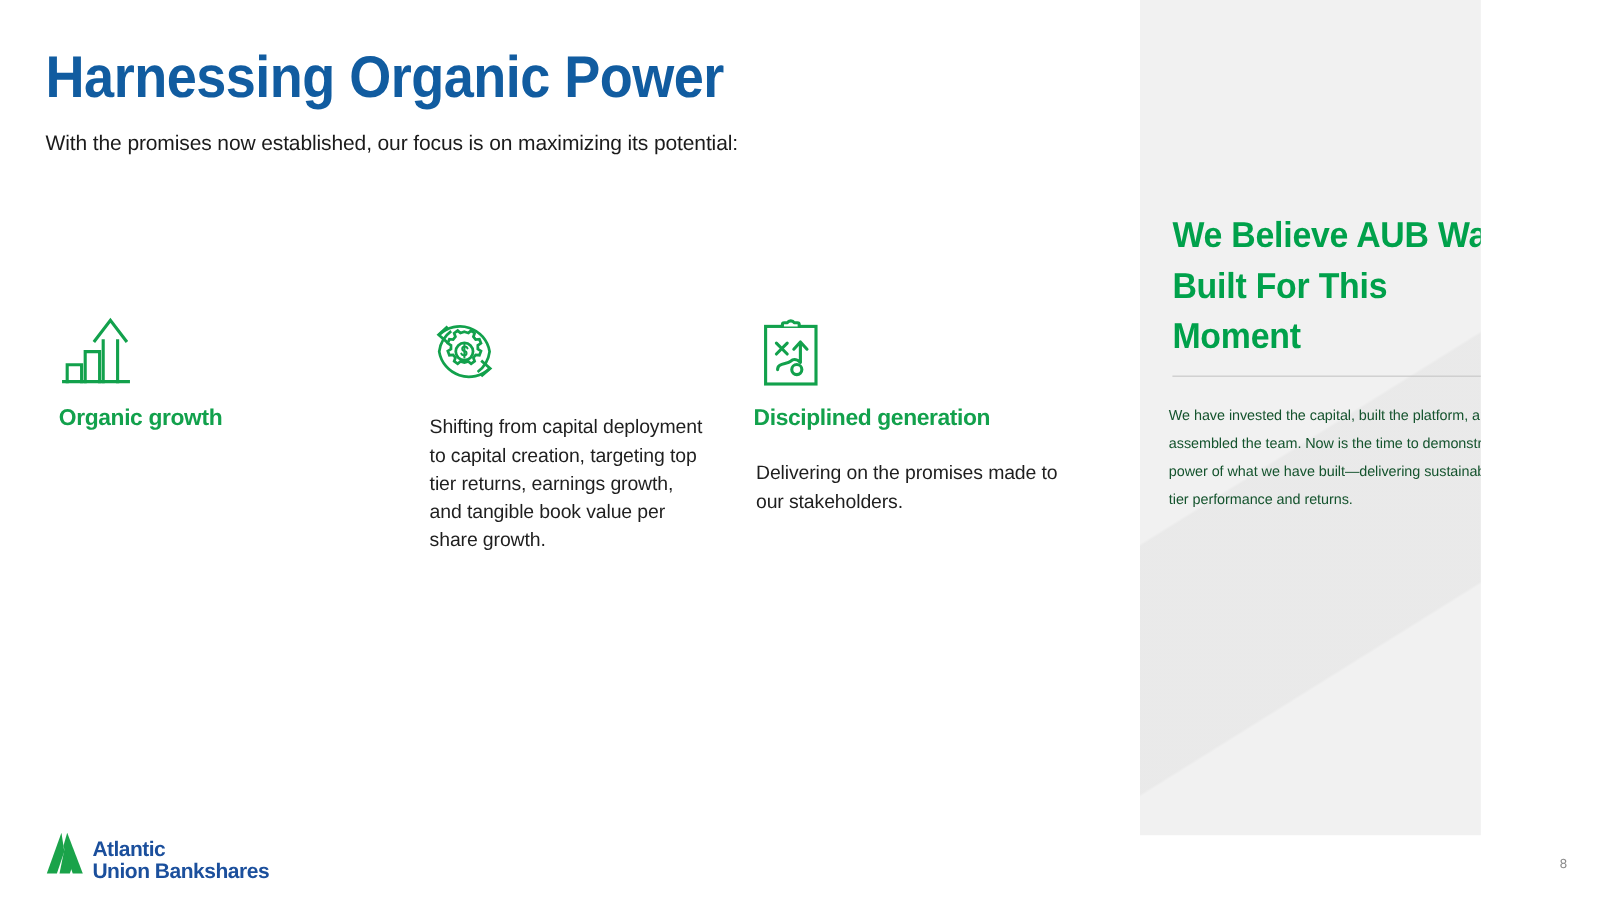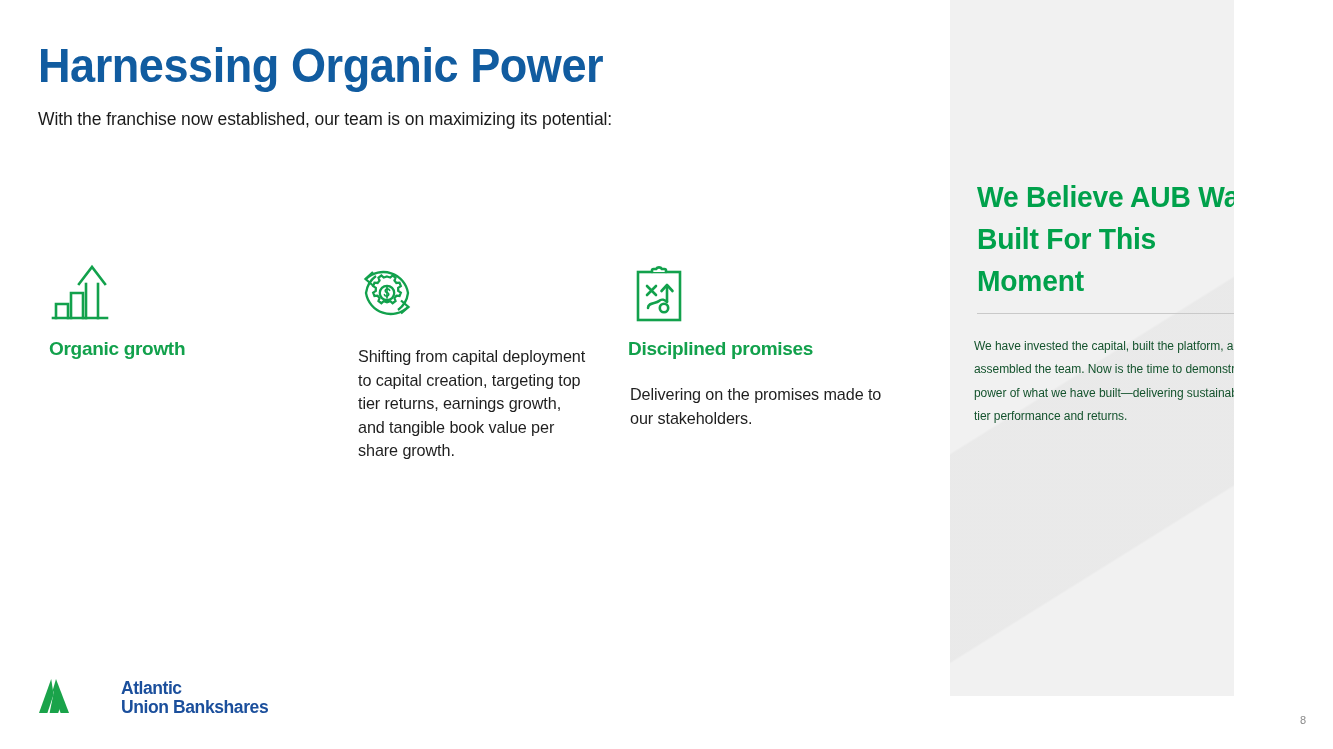--- a/index.html
+++ b/index.html
@@ -145,24 +145,23 @@
     font-size: 12px;
     line-height: 23.4px;
     color: #14532d;
     letter-spacing: -0.05px;
   }
 
   
   .logo {
     position: absolute;
     left: 38px;
-    top: 676px;
+    top: 691px;
     display: flex;
-    align-items: center;
-    gap: 44px;
+    align-items: flex-end;
   }
   .logo-mark { display: block; }
   .logo-text {
     margin-left: 7px;
     font-family: "Liberation Sans", sans-serif;
     font-weight: bold;
     font-size: 17.5px;
     line-height: 19px;
     color: #1b4f9c;
     letter-spacing: -0.45px;
@@ -177,21 +176,21 @@
     font-size: 11px;
     color: #8a8a8a;
   }
 </style>
 </head>
 <body>
 
 <div class="slide">
 
   <div class="slide-title">Harnessing Organic Power</div>
-  <div class="slide-subtitle">With the franchise now established, our team is on maximizing its potential:</div>
+  <div class="slide-subtitle">With the promises now established, our focus is on maximizing its potential:</div>
 
   <div class="pillars">
 
     <div class="pillar pillar-1">
       <div class="pillar-icon">
         <svg width="62" height="62" viewBox="0 0 62 62" fill="none" stroke="#12a14c" stroke-width="2.6" stroke-linecap="square" stroke-linejoin="miter">
 
           <path d="M4 56 H58"></path>
 
           <path d="M7 56 V42 H19 V56"></path>
@@ -243,21 +242,21 @@
           <path d="M19 24 L28 33 M28 24 L19 33" stroke-width="2.6" stroke-linecap="round"></path>
 
           <path d="M39 40 V24" stroke-linecap="butt"></path>
           <path d="M33.5 29 L39 23 L44.5 29" stroke-linejoin="round" stroke-linecap="round"></path>
 
           <path d="M20 46 C20 40 28 42 31 39 C33.5 36.5 37 38 39 40" stroke-width="2.6" fill="none" stroke-linecap="round" stroke-linejoin="round"></path>
 
           <circle cx="36" cy="46" r="4.2" stroke-width="2.6"></circle>
         </svg>
       </div>
-      <div class="pillar-heading">Disciplined promises</div>
+      <div class="pillar-heading">Disciplined generation</div>
       <div class="pillar-body">Delivering on the promises made to our stakeholders.</div>
     </div>
 
   </div>
 
   <div class="side-panel">
     <div class="watermark"></div>
     <div class="side-heading">We Believe AUB Was Built For This Moment</div>
     <div class="side-divider"></div>
     <div class="side-body">We have invested the capital, built the platform, and assembled the team. Now is the time to demonstrate the power of what we have built—delivering sustainable, top-tier performance and returns.</div>

